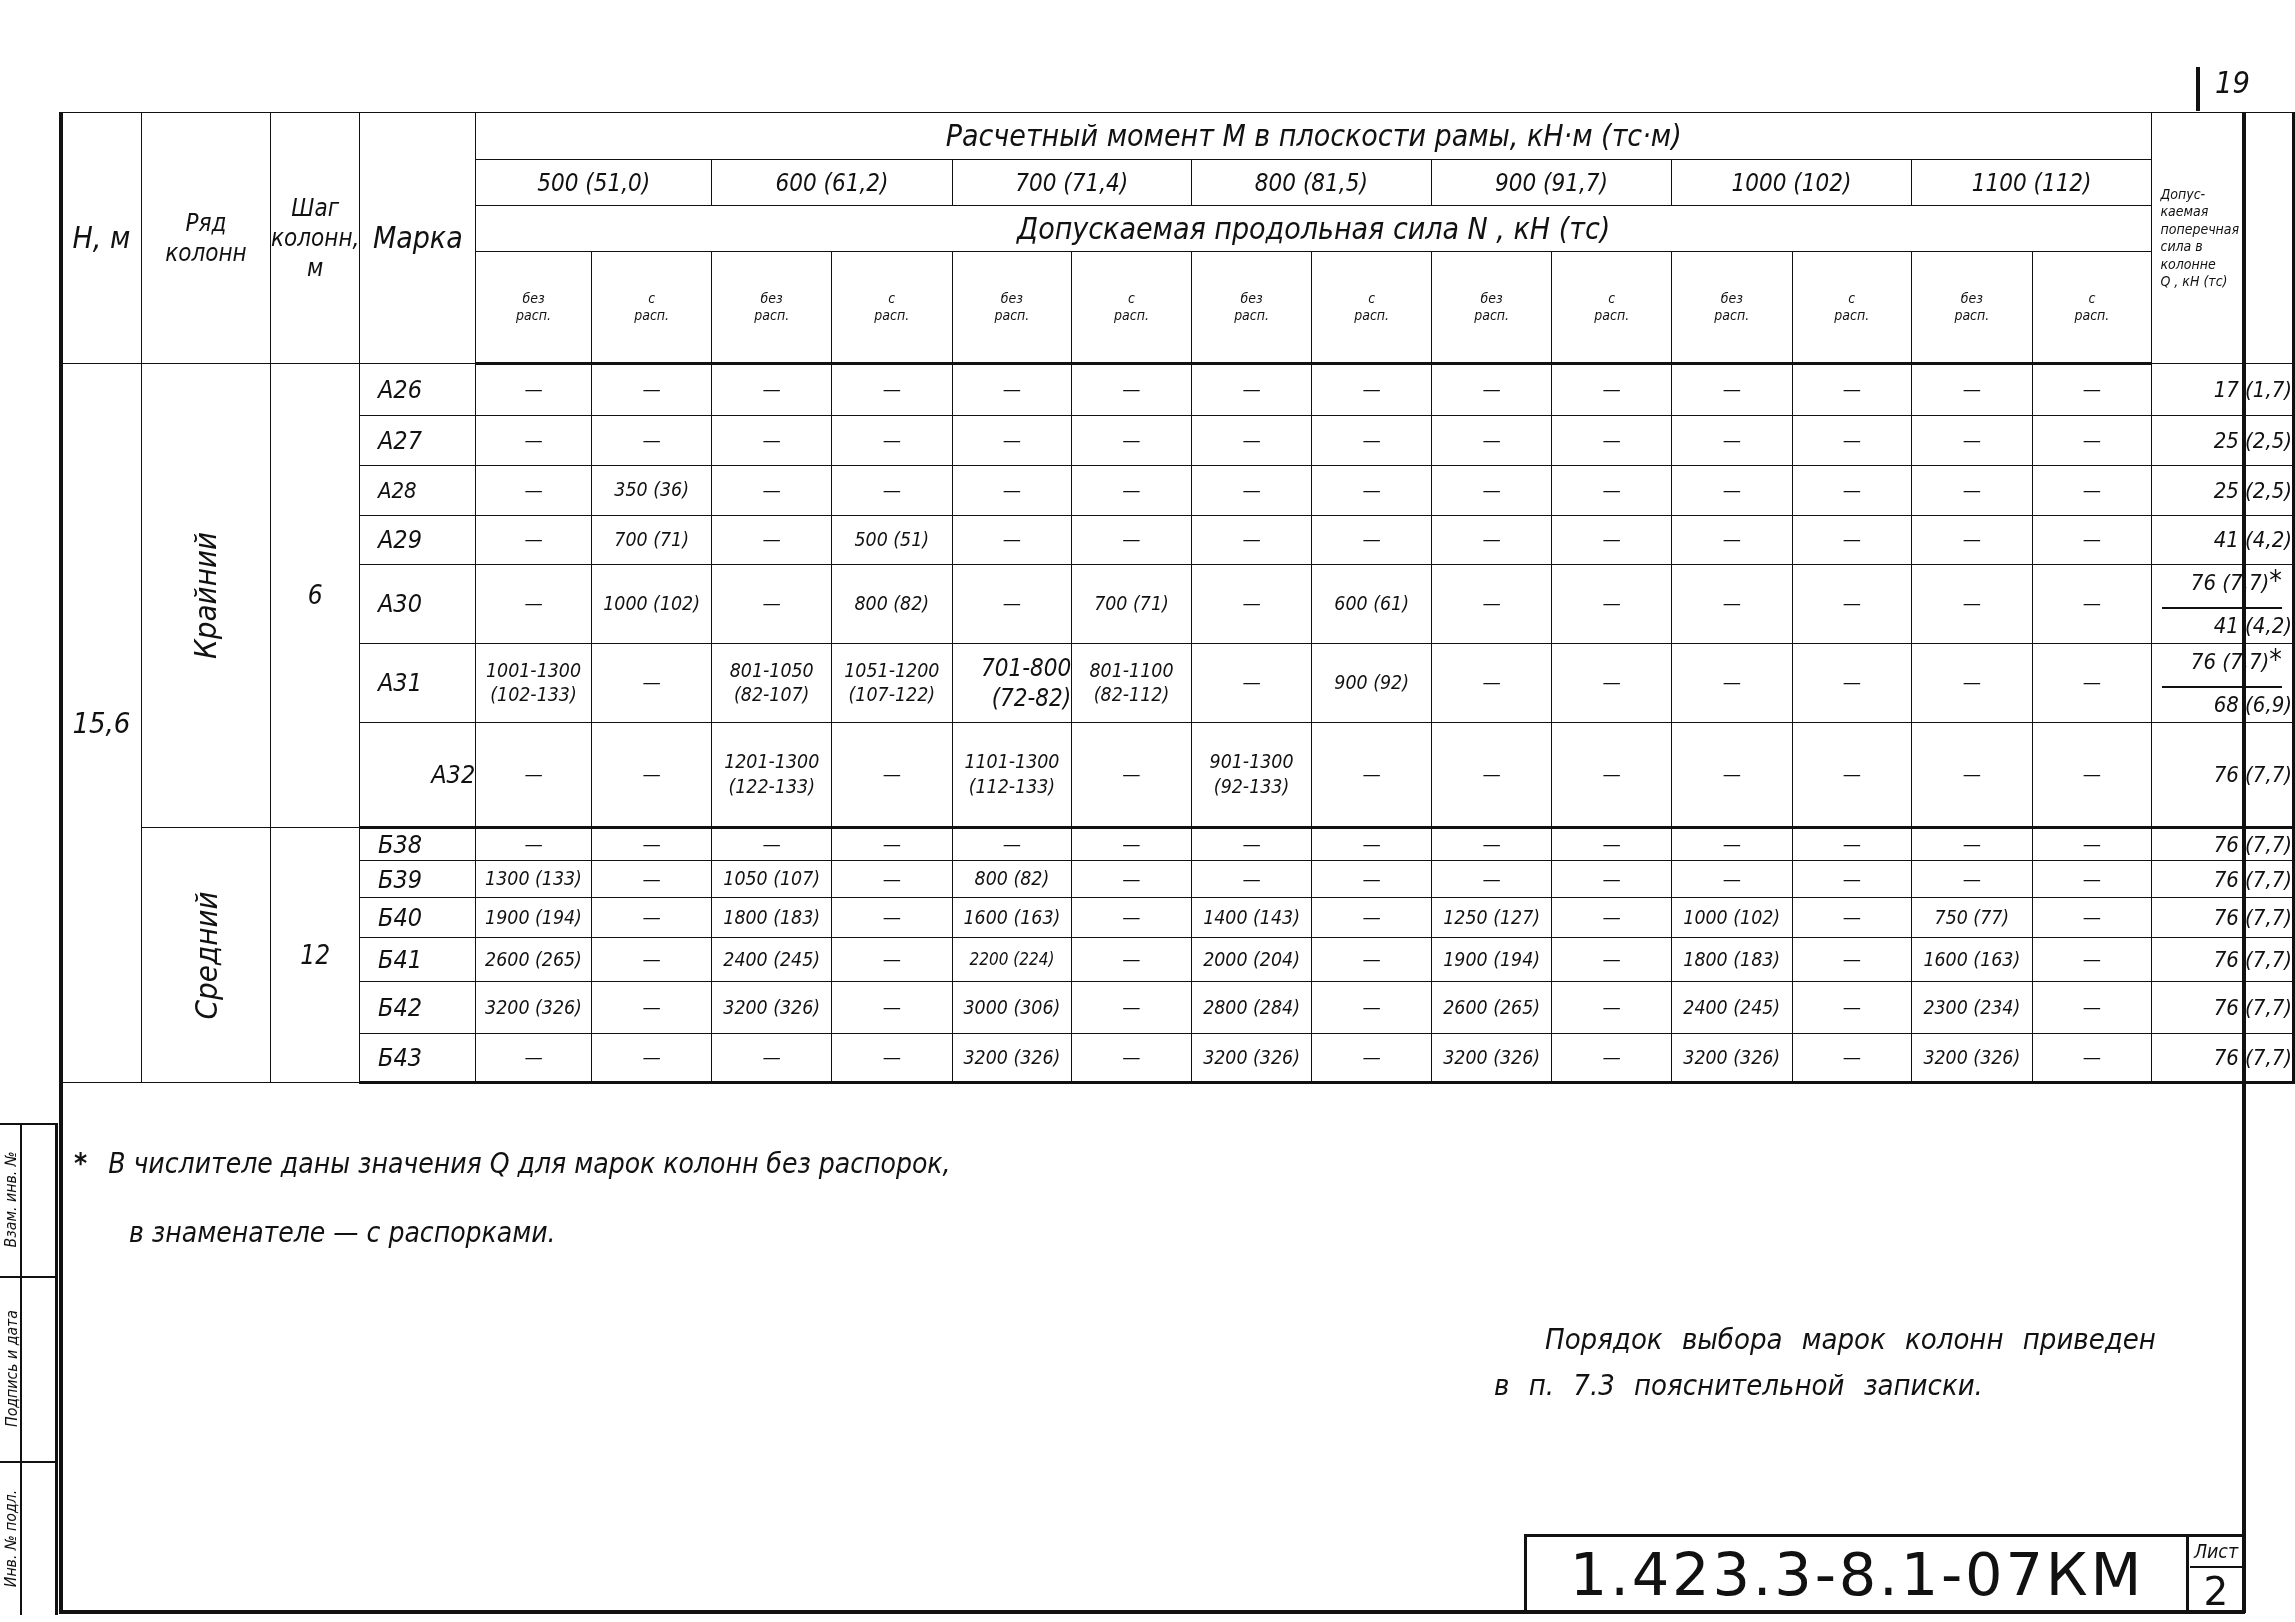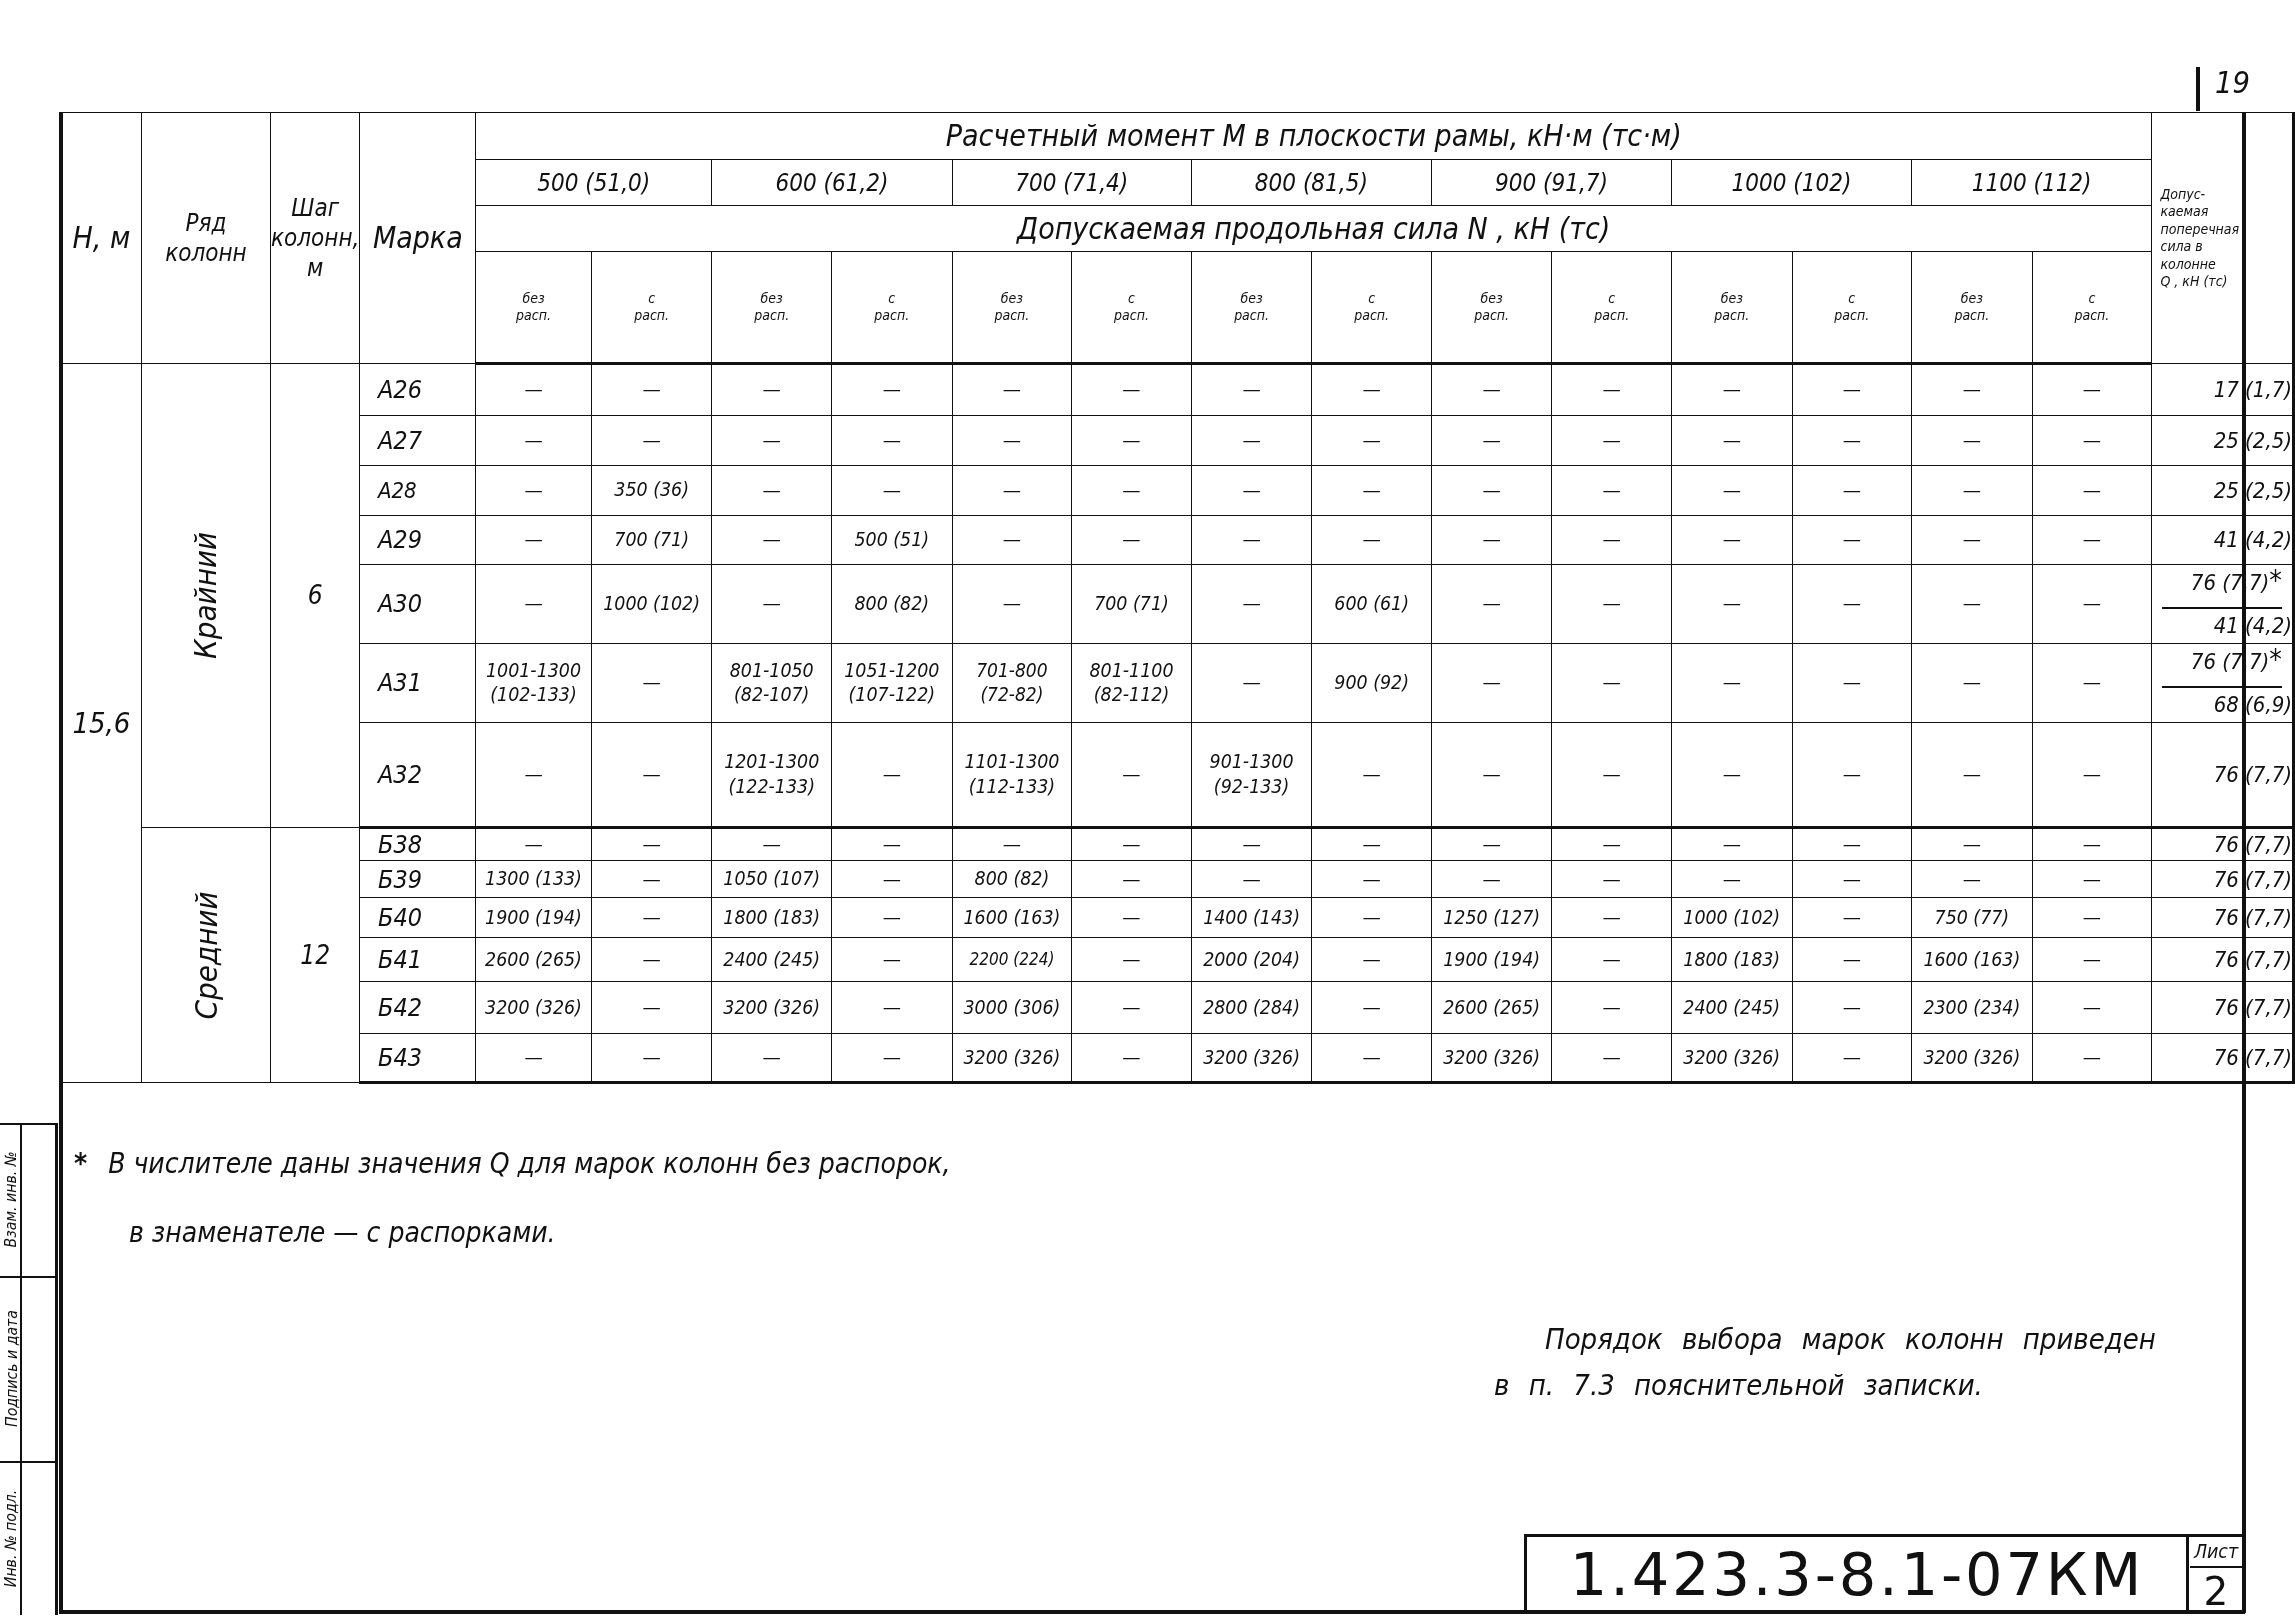--- a/index.html
+++ b/index.html
@@ -275,21 +275,21 @@
         </td>
         <td class="dash">—</td>
         <td class="twoline" style="font-size: 19.4px;">
           <span>801-1050</span>
           <span>(82-107)</span>
         </td>
         <td class="twoline" style="font-size: 19.4px;">
           <span>1051-1200</span>
           <span>(107-122)</span>
         </td>
-        <td class="twoline" style="font-size: 19px;">
+        <td class="twoline" style="font-size: 24px; text-align: right;">
           <span>701-800</span>
           <span>(72-82)</span>
         </td>
         <td class="twoline" style="font-size: 19.4px;">
           <span>801-1100</span>
           <span>(82-112)</span>
         </td>
         <td class="dash">—</td>
         <td class="" style="font-size: 19.4px;">900 (92)</td>
         <td class="dash">—</td>
@@ -297,21 +297,21 @@
         <td class="dash">—</td>
         <td class="dash">—</td>
         <td class="dash">—</td>
         <td class="dash">—</td>
         <td class="q thick-r">
           <span class="frac-top"><span>76 (7,7)</span><span class="star">*</span></span>
           <span class="frac-bot">68 (6,9)</span>
         </td>
       </tr>
       <tr style="height:105px" class="thick-b">
-        <td class="hdr" style="text-align:left;padding-left:17.6px;font-size:25px">А32</td>
+        <td class="hdr" style="text-align:right;padding-left:17.6px;font-size:25px">А32</td>
         <td class="dash">—</td>
         <td class="dash">—</td>
         <td class="twoline" style="font-size: 19.4px;">
           <span>1201-1300</span>
           <span>(122-133)</span>
         </td>
         <td class="dash">—</td>
         <td class="twoline" style="font-size: 19.4px;">
           <span>1101-1300</span>
           <span>(112-133)</span>

